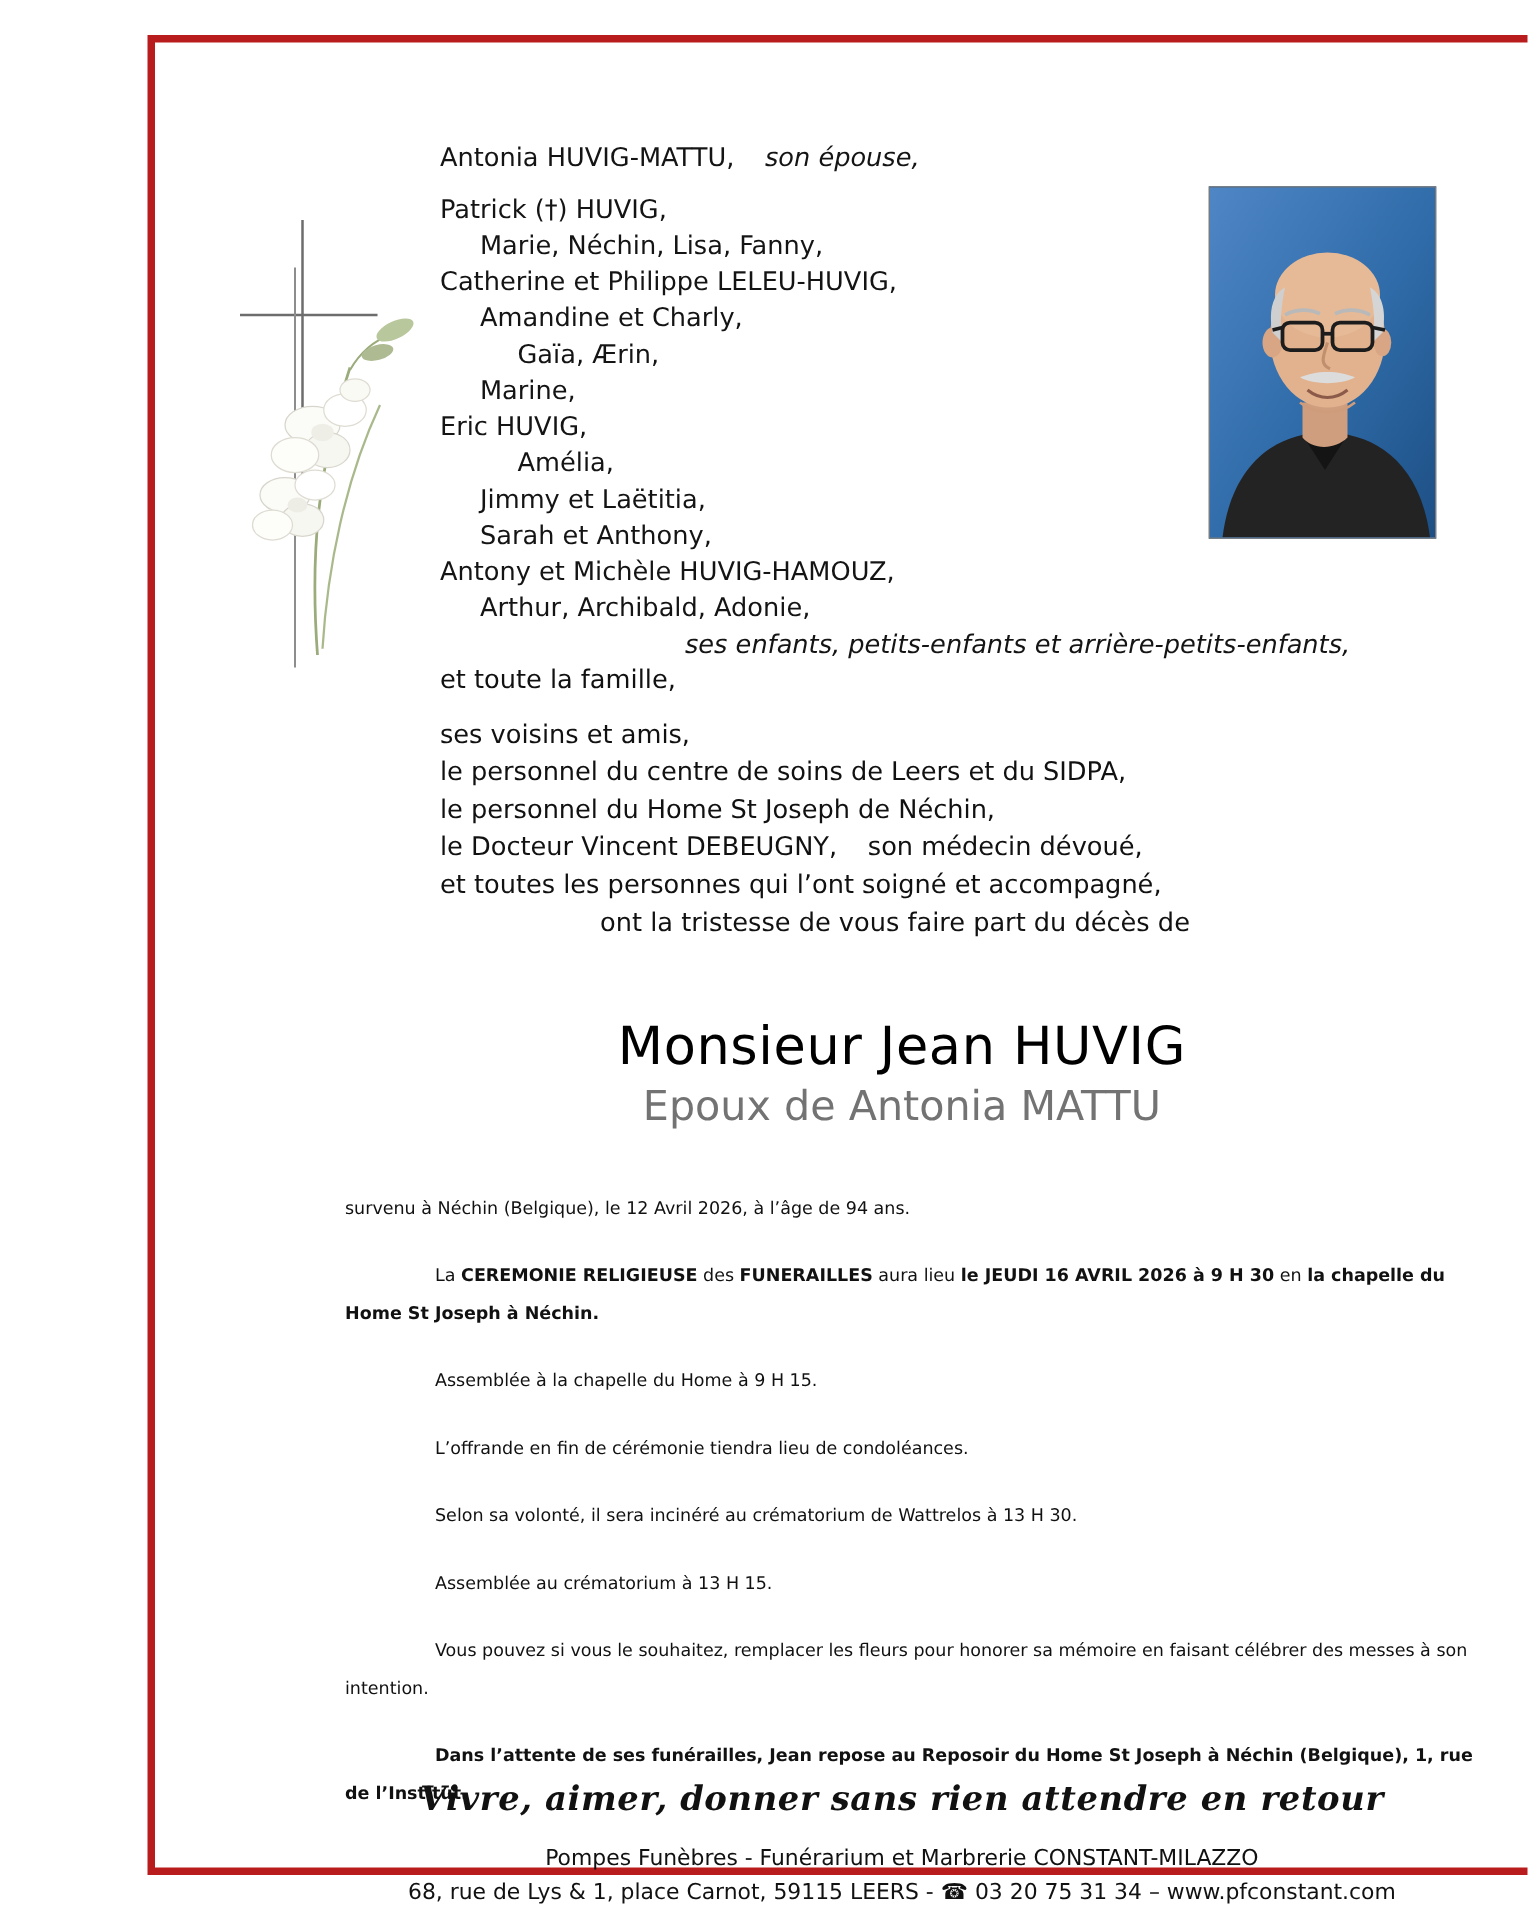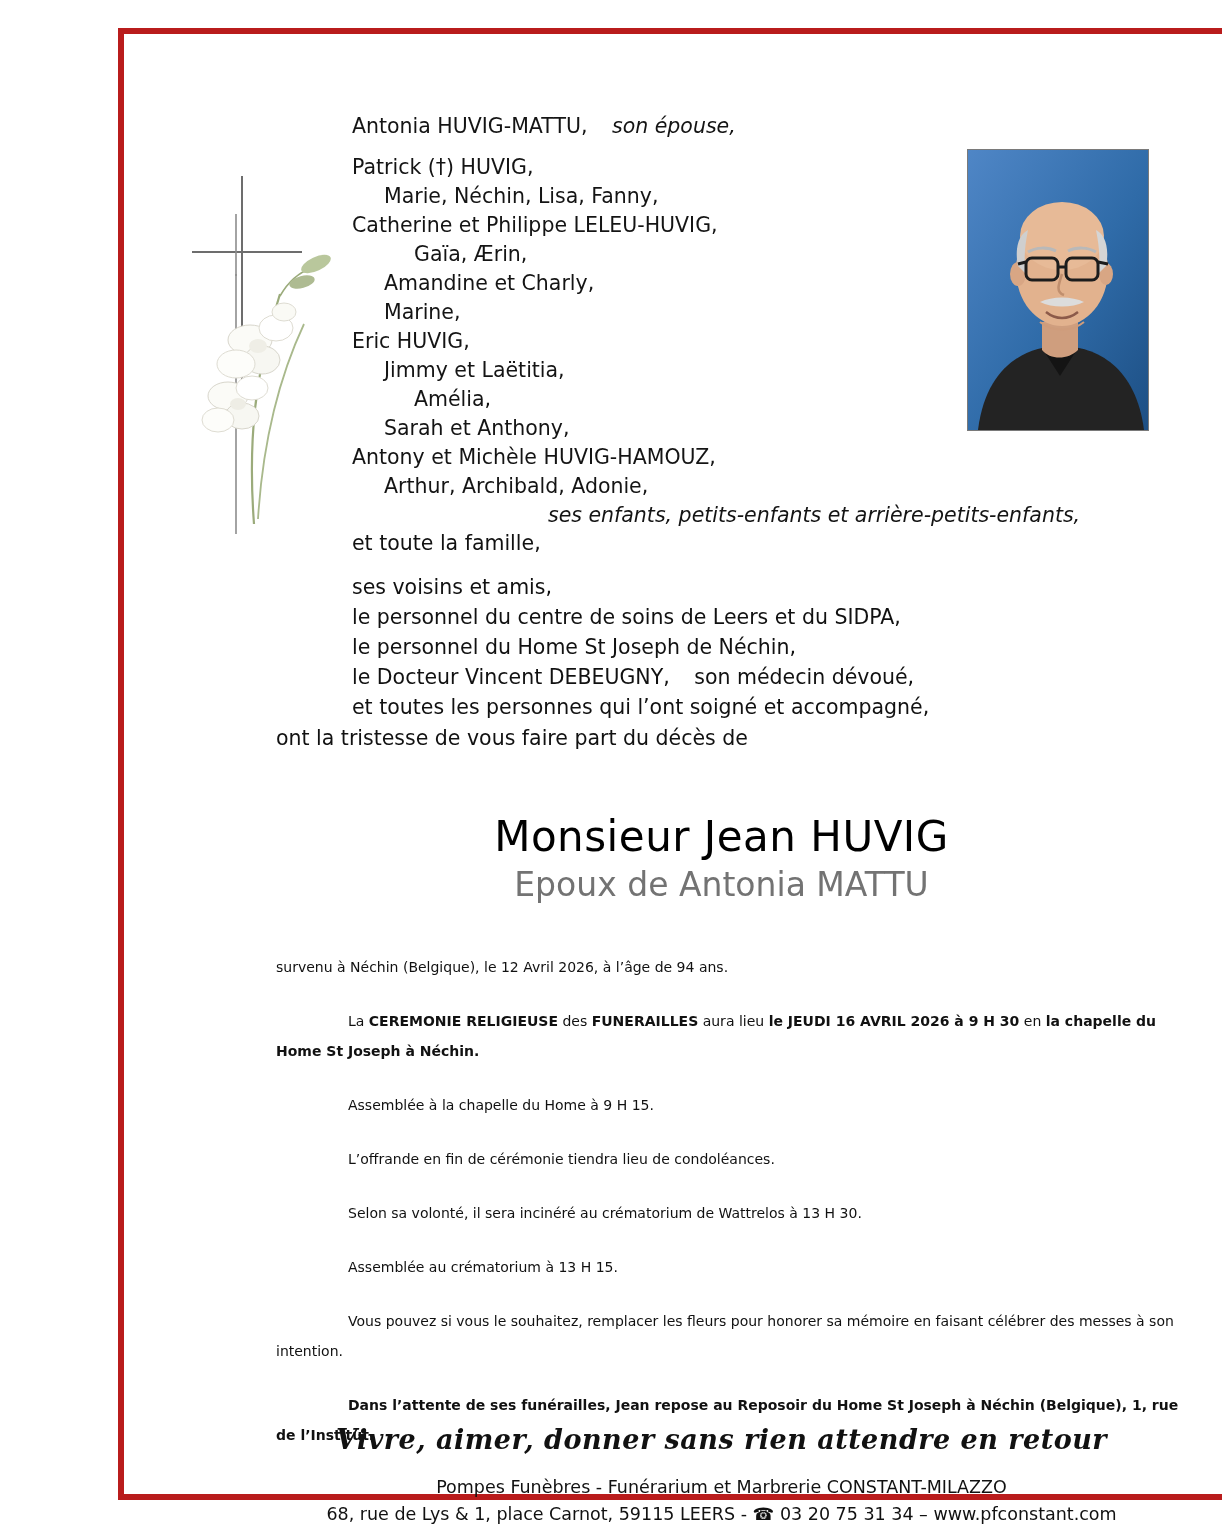--- a/index.html
+++ b/index.html
@@ -81,20 +81,21 @@
     width: 760px;
     font-size: 20.5px;
     line-height: 30px;
   }
   .announce {
     position: absolute;
     left: 152px;
     top: 692px;
     width: 880px;
     font-size: 20.5px;
+    text-align: center;
   }
 
   .name-block {
     position: absolute;
     left: 0;
     top: 778px;
     width: 100%;
     text-align: center;
   }
   .name-main {
@@ -231,26 +232,26 @@
 
   <div class="family">
     <div class="line">
       <span>Antonia HUVIG-MATTU,</span>
       <span class="ital" style="margin-left:18px;">son épouse,</span>
     </div>
     <div class="gap-sm"></div>
     <div class="line">Patrick (†) HUVIG,</div>
     <div class="line ind1">Marie, Néchin, Lisa, Fanny,</div>
     <div class="line">Catherine et Philippe LELEU-HUVIG,</div>
+    <div class="line ind1">Amandine et Charly,</div>
     <div class="line ind2">Gaïa, Ærin,</div>
-    <div class="line ind1">Amandine et Charly,</div>
     <div class="line ind1">Marine,</div>
     <div class="line">Eric HUVIG,</div>
+    <div class="line ind2">Amélia,</div>
     <div class="line ind1">Jimmy et Laëtitia,</div>
-    <div class="line ind2">Amélia,</div>
     <div class="line ind1">Sarah et Anthony,</div>
     <div class="line">Antony et Michèle HUVIG-HAMOUZ,</div>
     <div class="line ind1">Arthur, Archibald, Adonie,</div>
     <div class="line ind4 ital">ses enfants, petits-enfants et arrière-petits-enfants,</div>
   </div>
 
   <div class="block2">et toute la famille,</div>
 
   <div class="block3">
     <div>ses voisins et amis,</div>

